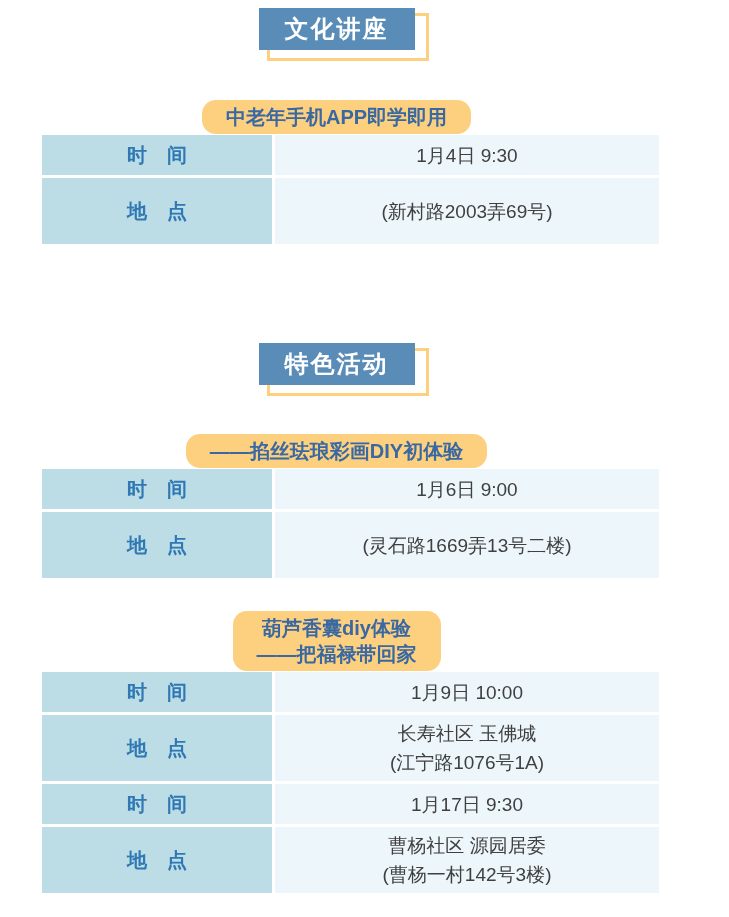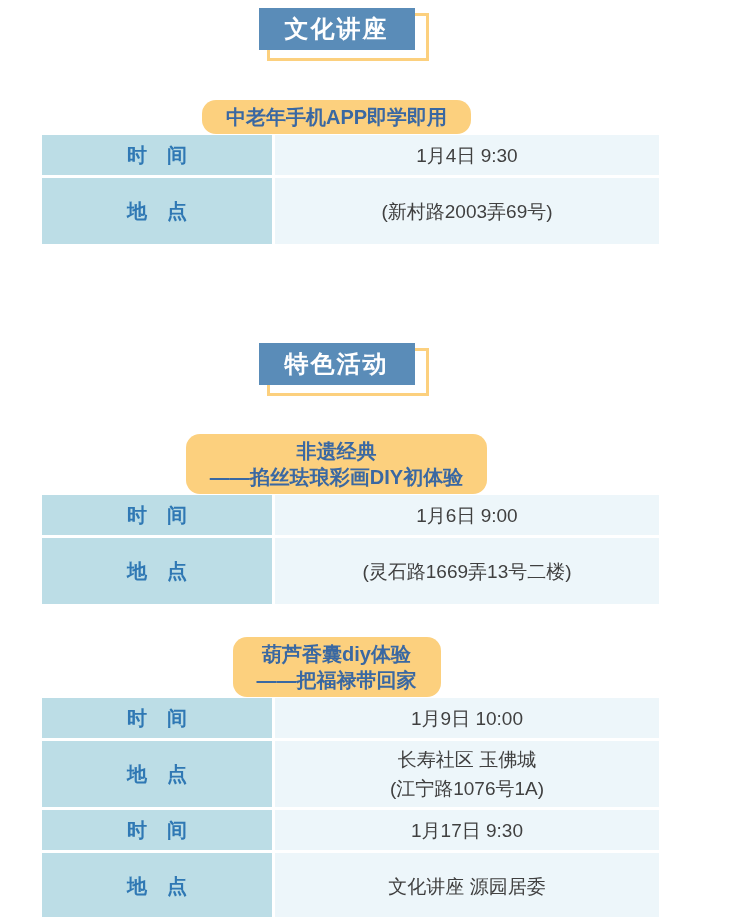--- a/index.html
+++ b/index.html
@@ -105,21 +105,20 @@
   </div>
 
   <div class="title-row mt-title2">
     <span class="title-wrap">
       <span class="title-box">特色活动</span>
     </span>
   </div>
 
   <div class="badge-row mt-badge2">
     <span class="badge">
-      <div>非遗经典</div>
       <div>——掐丝珐琅彩画DIY初体验</div>
     </span>
   </div>
 
   <div class="etable">
     <div class="row row-s">
       <div class="cell-label">时　间</div>
       <div class="cell-value">
         <div>1月6日 9:00</div>
         <div></div>
@@ -158,18 +157,19 @@
     <div class="row row-s">
       <div class="cell-label">时　间</div>
       <div class="cell-value">
         <div>1月17日 9:30</div>
         <div></div>
       </div>
     </div>
     <div class="row row-d">
       <div class="cell-label">地　点</div>
       <div class="cell-value">
-        <div>文化讲座 源园居委</div>
+        <div>曹杨社区 源园居委</div>
+        <div>(曹杨一村142号3楼)</div>
       </div>
     </div>
   </div>
 
 </div>
 
 </body></html>

